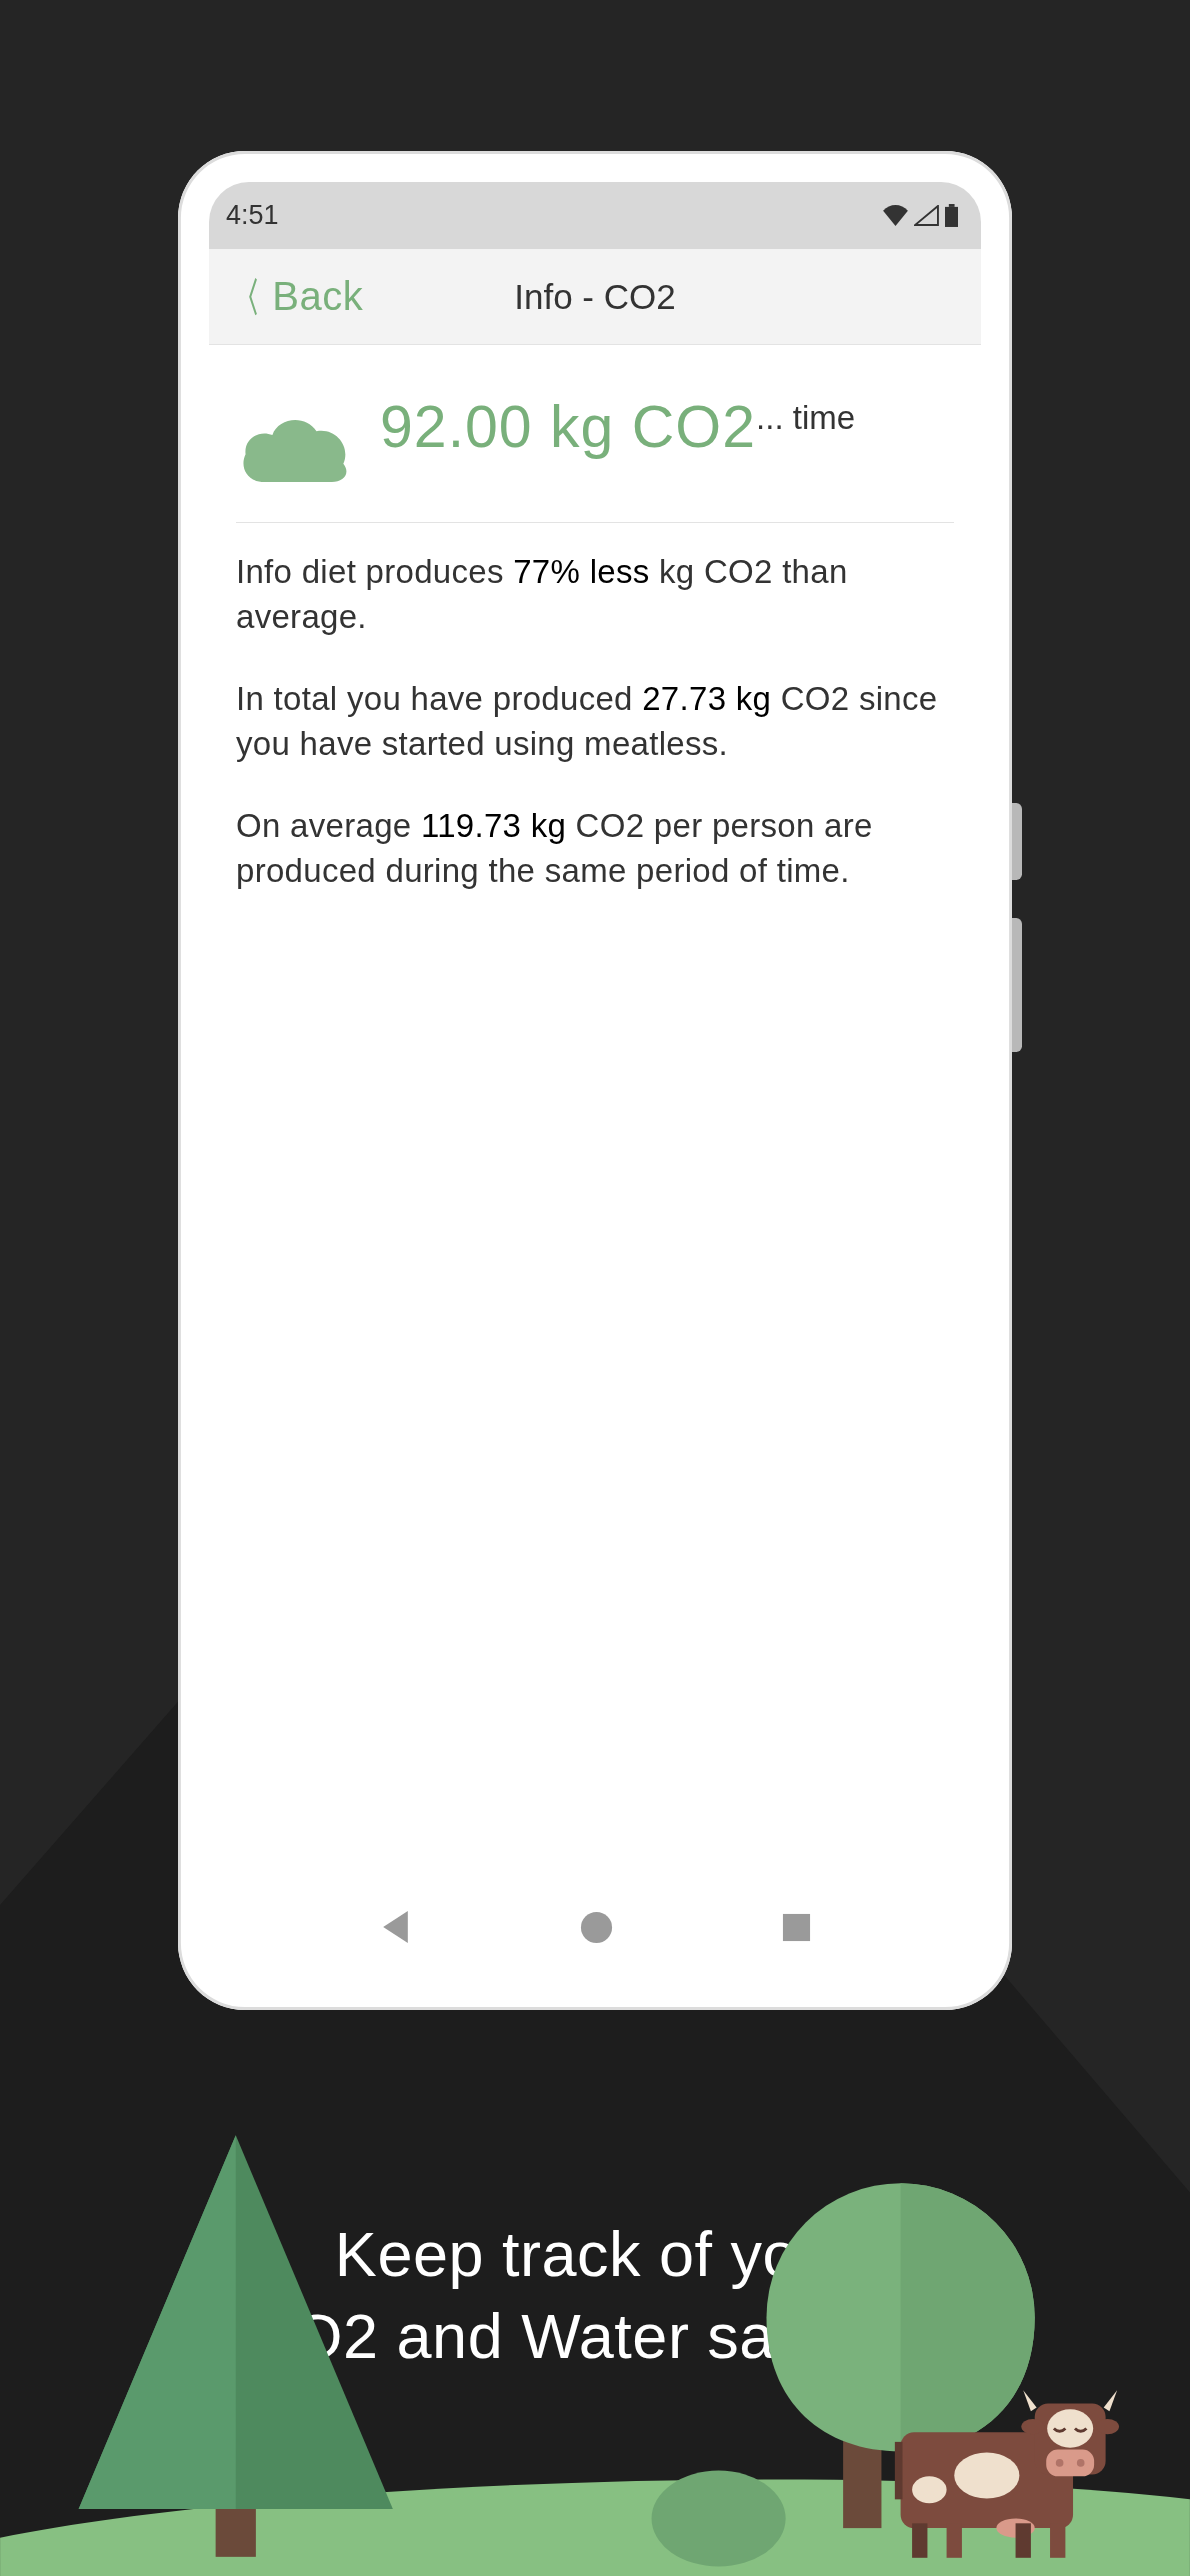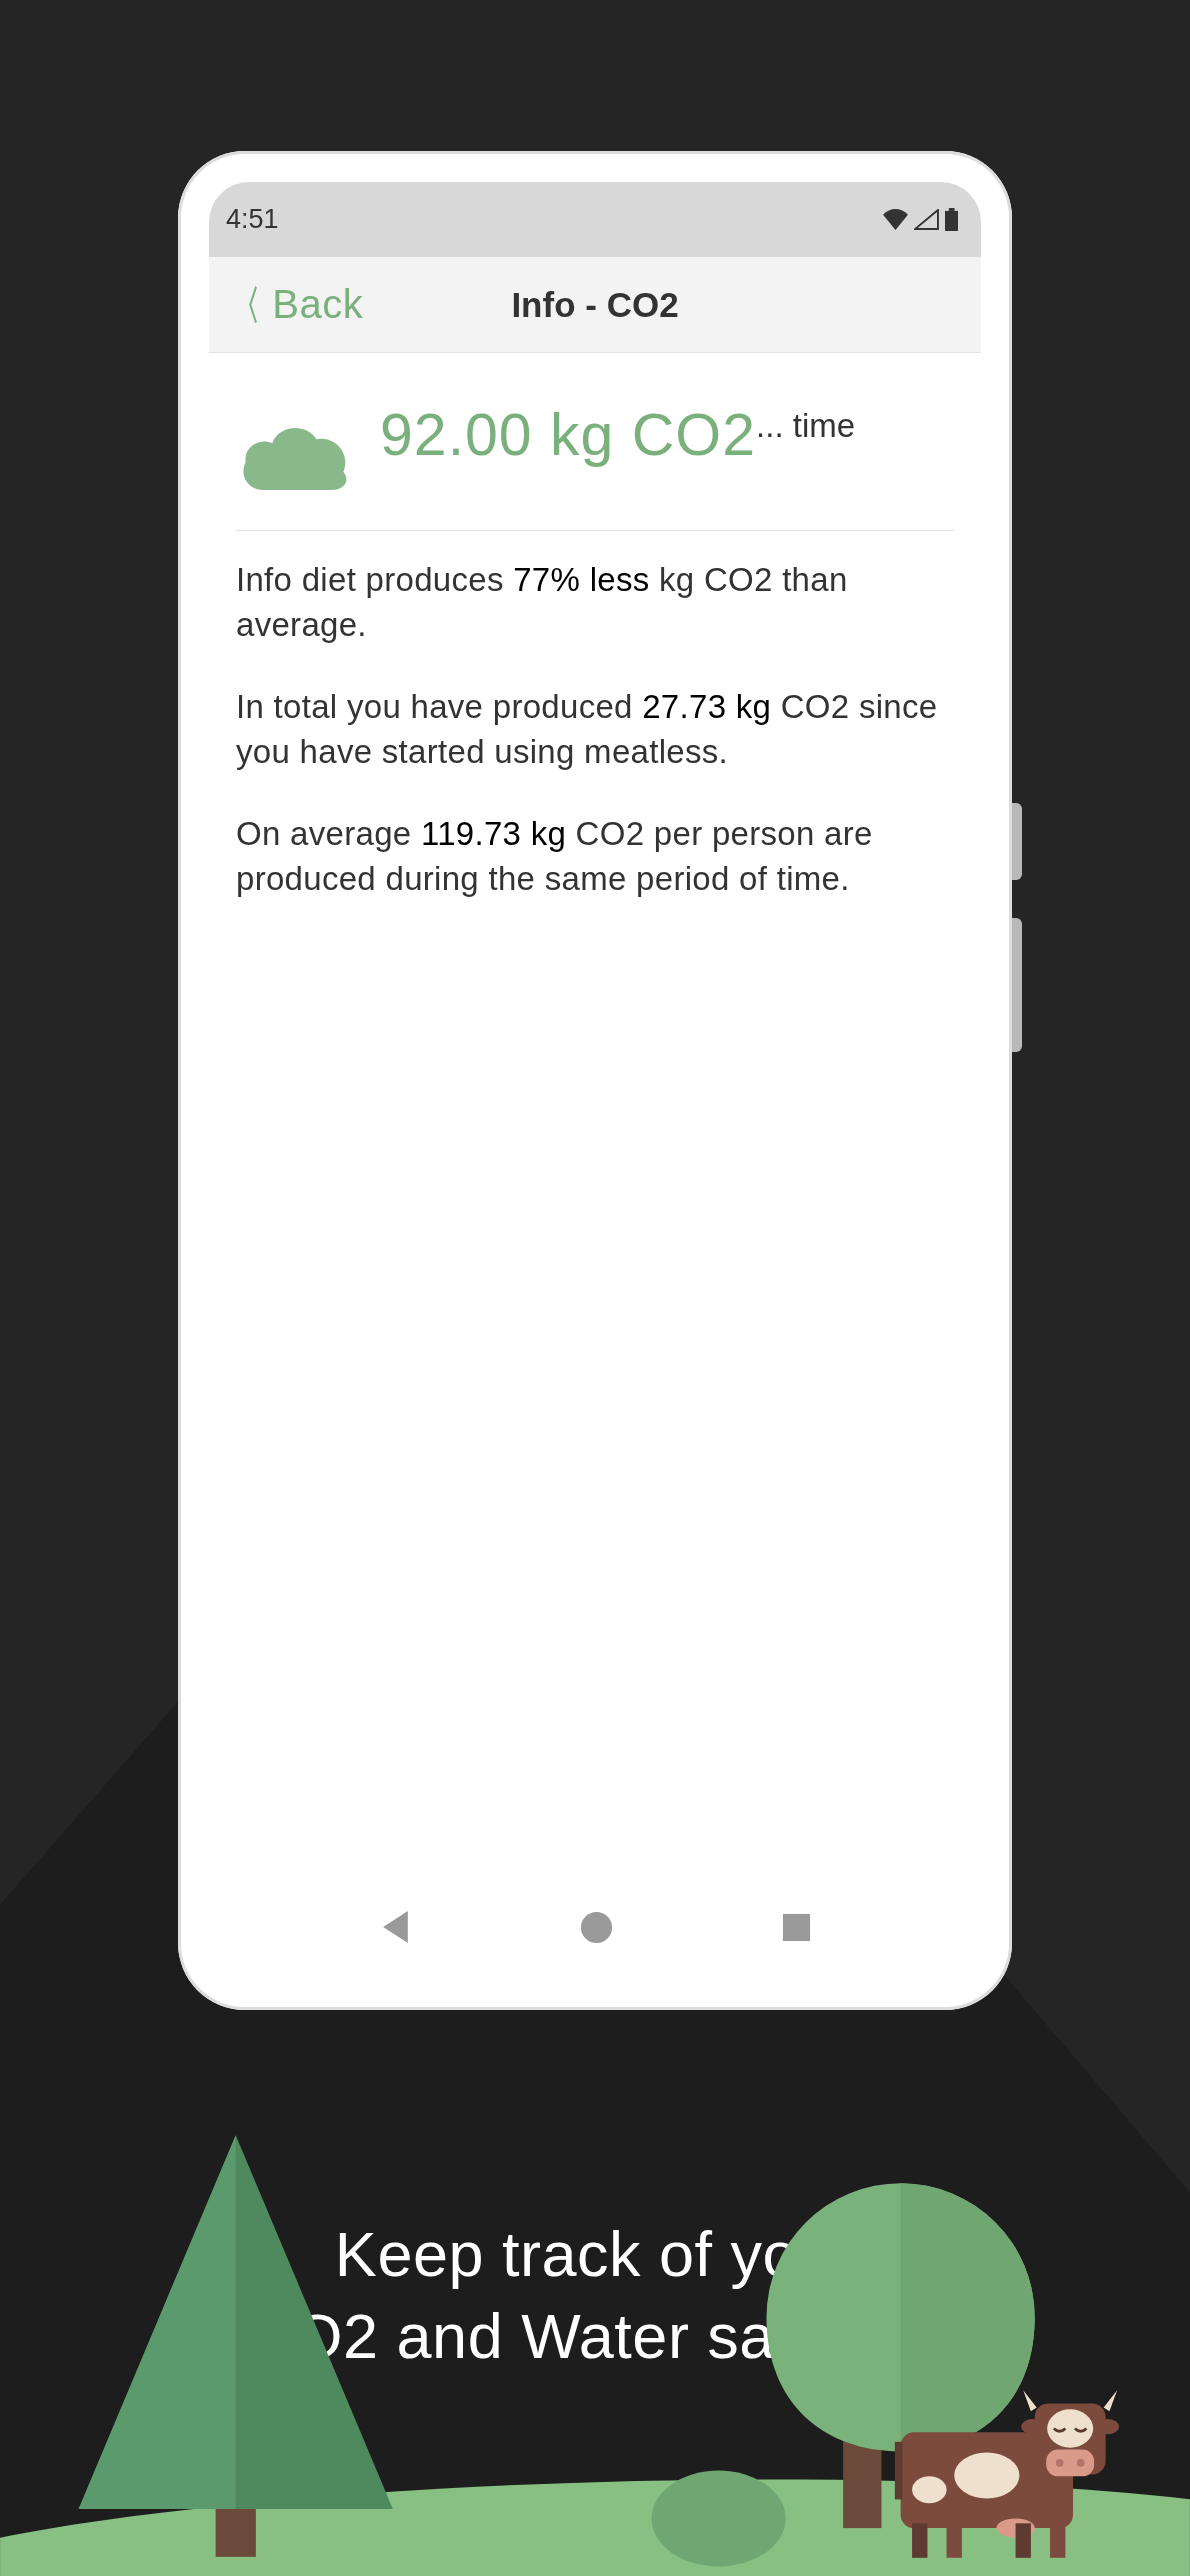--- a/index.html
+++ b/index.html
@@ -45,21 +45,21 @@
     width: 100%;
     height: 100%;
     background: #fff;
     border-radius: 40px;
     overflow: hidden;
     position: relative;
     display: flex;
     flex-direction: column;
   }
   .status-bar {
-    height: 75px;
+    height: 67px;
     background: #d8d8d8;
     display: flex;
     align-items: center;
     justify-content: space-between;
     padding: 0 23px 0 17px;
     font-size: 27px;
     color: #333;
   }
   .status-right { display: flex; align-items: center; gap: 5.8px; }
   .app-nav {
@@ -85,21 +85,21 @@
     font-weight: 600;
     line-height: 1;
     transform: scaleX(0.7);
   }
   .nav-title {
     position: absolute;
     left: 0; right: 0;
     text-align: center;
     font-size: 35px;
     color: #333;
-    font-weight: 700;
+    font-weight: 400;
     pointer-events: none;
   }
   .content {
     flex: 1;
     background: #fff;
     padding: 48px 27px 0 27px;
   }
   .hero {
     display: flex;
     align-items: flex-start;

